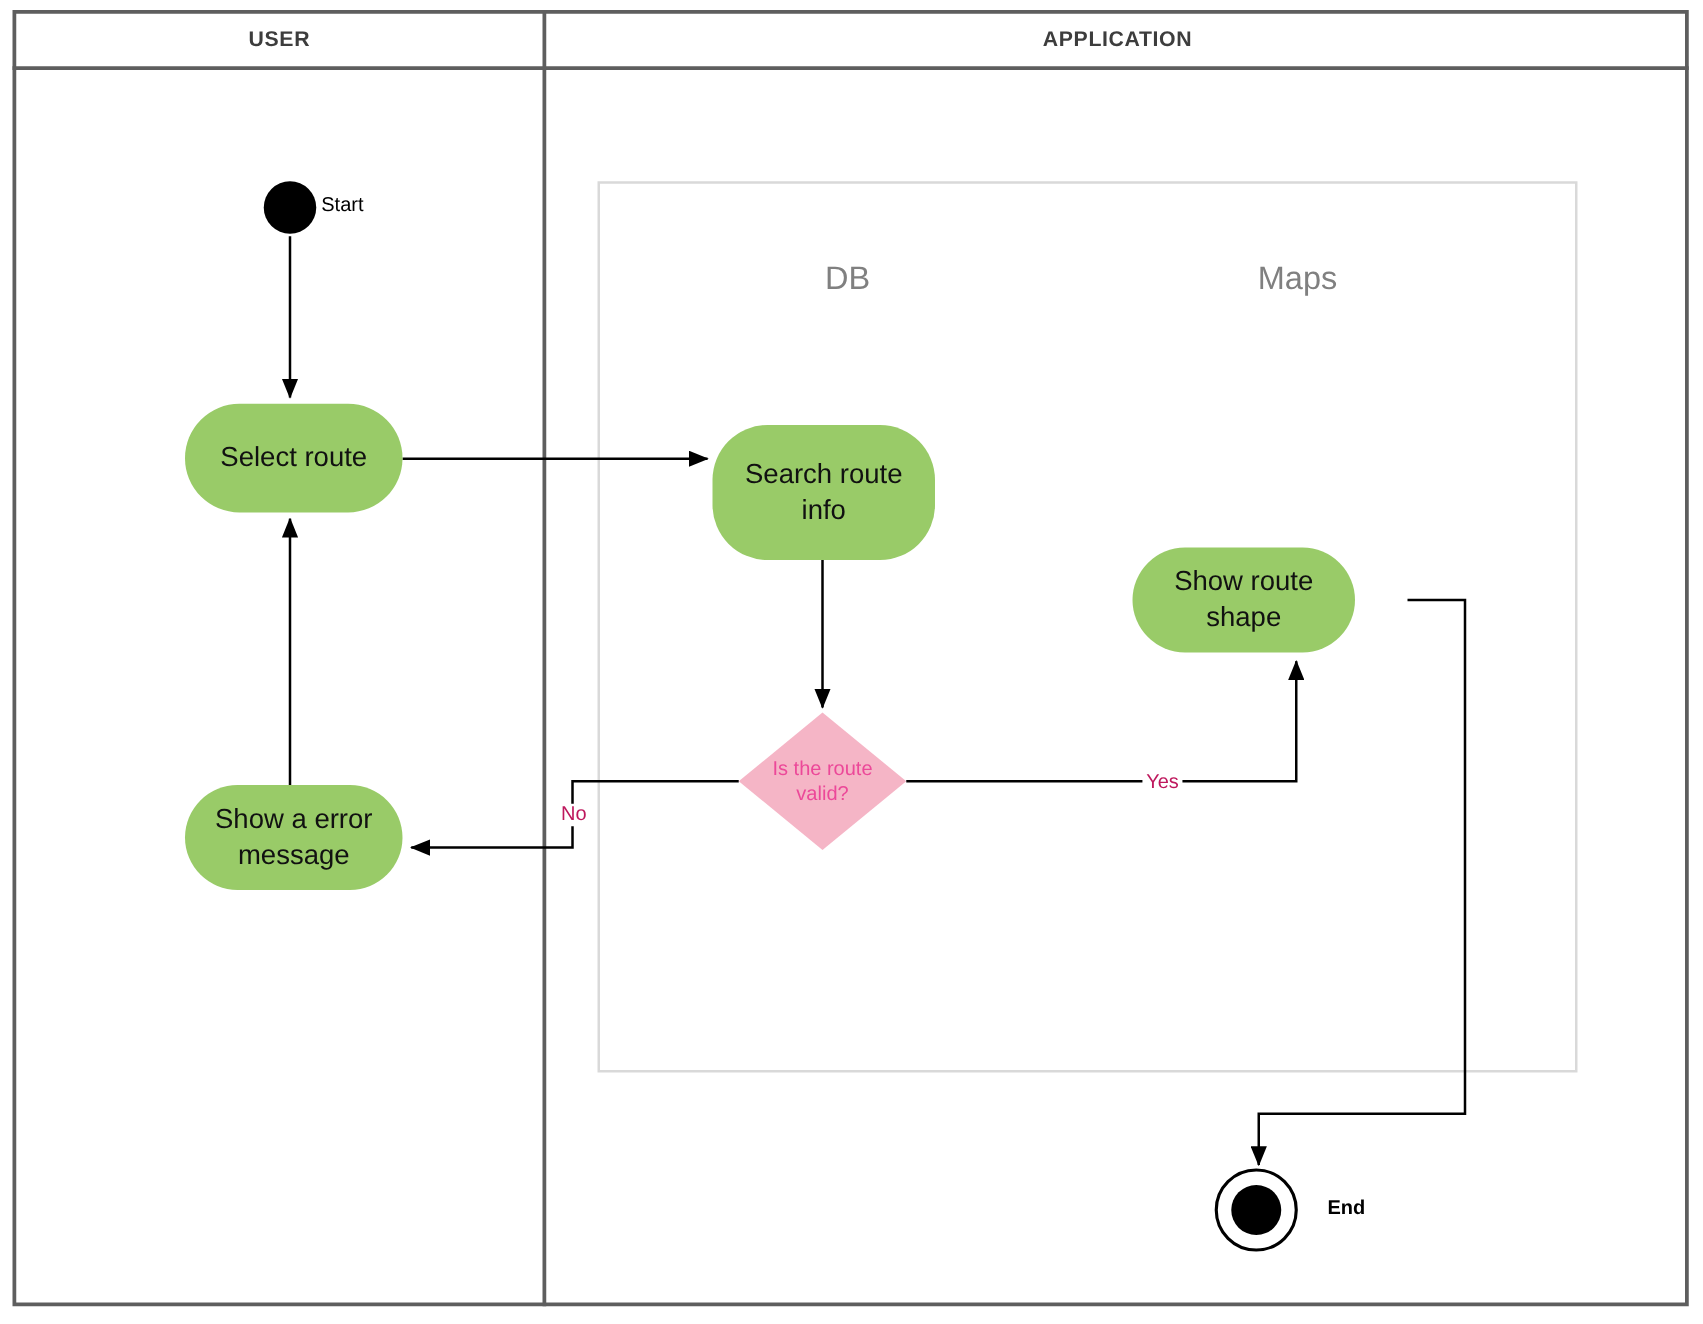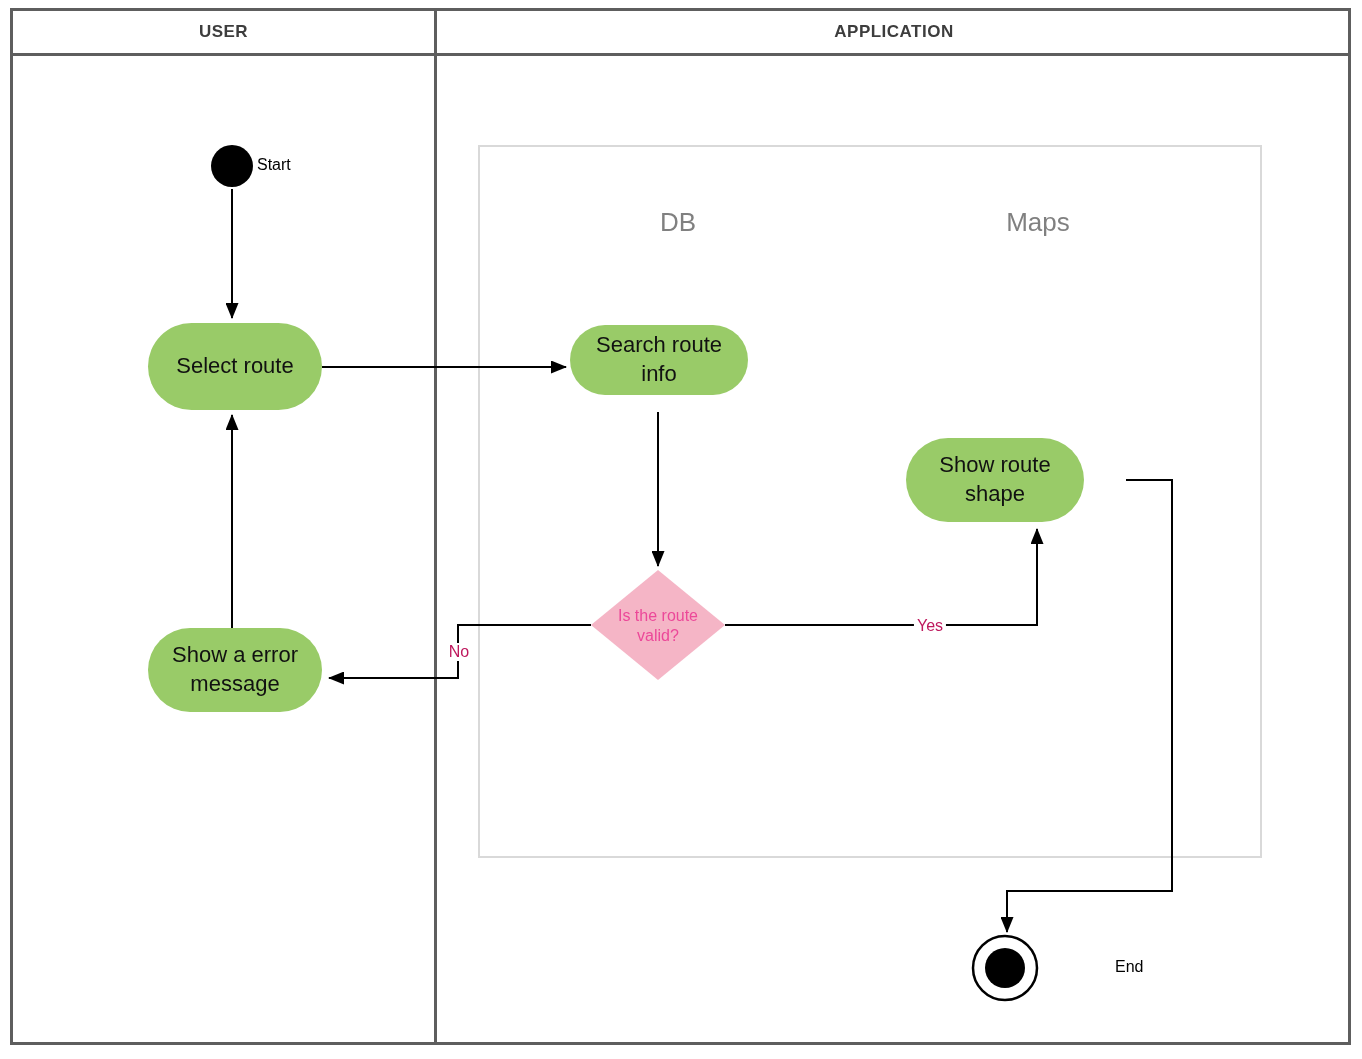--- a/index.html
+++ b/index.html
@@ -45,34 +45,34 @@
   svg.connectors{position:absolute;left:0;top:0;z-index:3;}
   svg.connectors path.edge{fill:none;stroke:#000;stroke-width:2px;}
   svg.connectors polygon.decision{fill:var(--decision-fill);}
   
   .action-node{
     position:absolute;background:var(--action-fill);border-radius:44px;
     display:flex;align-items:center;justify-content:center;text-align:center;
     font-size:22px;line-height:1.3;color:#111;z-index:4;padding:16px 14px;box-sizing:border-box;
   }
   .node-select-route{left:148px;top:323px;width:174px;height:87px;}
-  .node-search-route-info{left:570px;top:325px;width:178px;height:70px;}
+  .node-search-route-info{left:570px;top:340px;width:178px;height:108px;}
   .node-show-route-shape{left:906px;top:438px;width:178px;height:84px;}
   .node-show-error-message{left:148px;top:628px;width:174px;height:84px;align-items:center;}
   .decision-label{
     position:absolute;left:596px;top:598px;width:124px;height:56px;
     display:flex;align-items:center;justify-content:center;text-align:center;
     font-size:16px;line-height:1.25;color:#ec4899;z-index:4;
   }
   
   .float-label{
     position:absolute;font-size:16px;color:#000;z-index:4;white-space:nowrap;
   }
   .start-label{left:257px;top:156px;}
-  .end-label{left:1115px;top:958px;}
+  .end-label{left:1062px;top:958px;font-weight:bold;}
   .edge-label{
     position:absolute;font-size:16px;color:#be185d;z-index:4;background:#ffffff;
     padding:0 3px;transform:translate(-50%,-50%);white-space:nowrap;
   }
   .yes-label{left:930px;top:626px;}
   .no-label{left:459px;top:652px;}
 </style>
 </head>
 <body>
 

